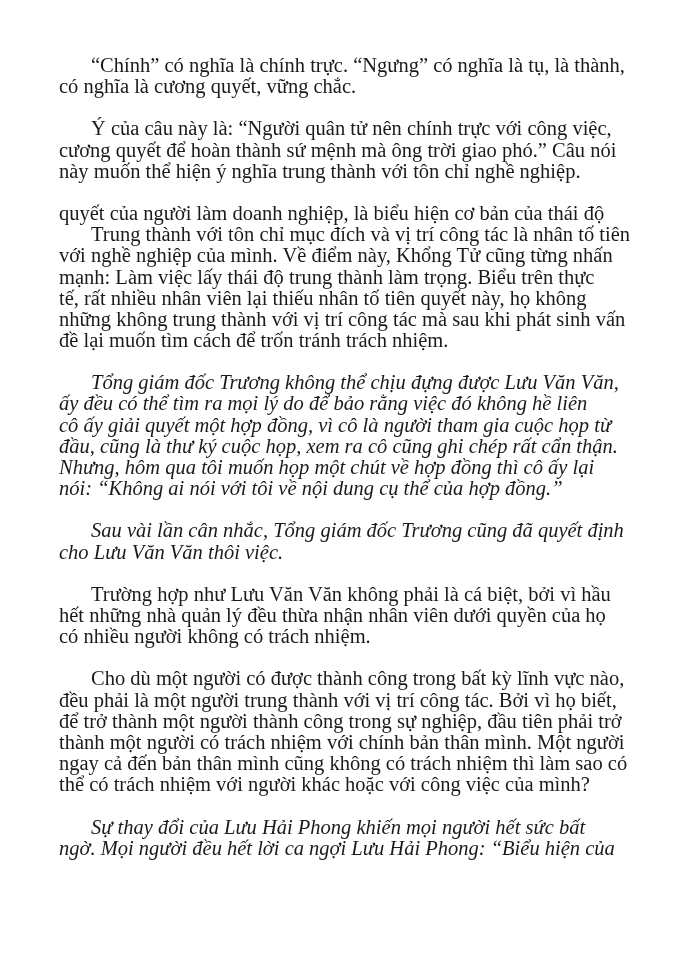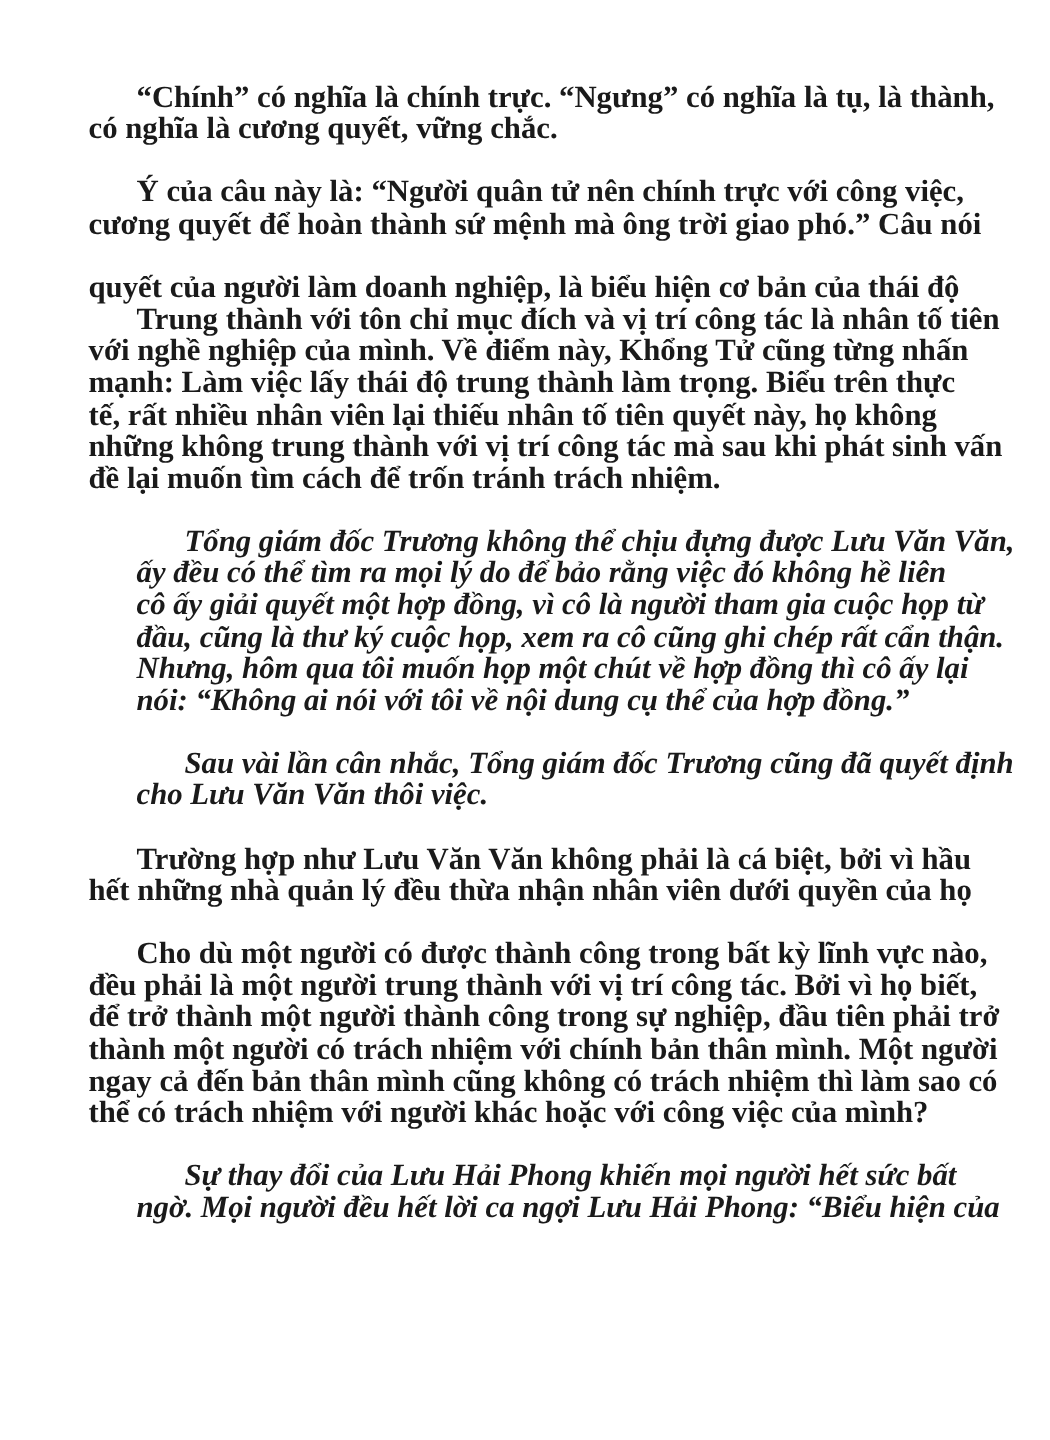--- a/index.html
+++ b/index.html
@@ -1,37 +1,38 @@
 <!DOCTYPE html>
 <html><head>
 <meta charset="utf-8">
 <style>
   html, body { margin: 0; padding: 0; background: #ffffff; }
   body { width: 700px; height: 960px; overflow: hidden; position: relative; }
   .page {
     position: absolute; left: 59px; top: 55px; width: 580px;
     font-family: "Liberation Serif", "DejaVu Serif", serif;
-    font-size: 20.5px; line-height: 21.15px; color: #1a1a1a; font-weight: bold;
+    font-size: 20.5px; line-height: 21.15px; color: #1a1a1a;
   }
   .para { margin: 0 0 21.15px 0; }
-  .para.italic { font-style: italic; margin-left: 32px; }
+  .para.italic { font-style: italic; }
   .line { display: block; white-space: nowrap; }
   .line.first { padding-left: 32px; }
 </style>
 </head>
 <body>
 
 <div class="page">
   <p class="para">
     <span class="line first">“Chính” có nghĩa là chính trực. “Ngưng” có nghĩa là tụ, là thành,</span>
     <span class="line">có nghĩa là cương quyết, vững chắc.</span>
   </p>
   <p class="para">
     <span class="line first">Ý của câu này là: “Người quân tử nên chính trực với công việc,</span>
     <span class="line">cương quyết để hoàn thành sứ mệnh mà ông trời giao phó.” Câu nói</span>
+    <span class="line">này muốn thể hiện ý nghĩa trung thành với tôn chỉ nghề nghiệp.</span>
   </p>
   <p class="para">
     <span class="line">quyết của người làm doanh nghiệp, là biểu hiện cơ bản của thái độ</span>
     <span class="line first">Trung thành với tôn chỉ mục đích và vị trí công tác là nhân tố tiên</span>
     <span class="line">với nghề nghiệp của mình. Về điểm này, Khổng Tử cũng từng nhấn</span>
     <span class="line">mạnh: Làm việc lấy thái độ trung thành làm trọng. Biểu trên thực</span>
     <span class="line">tế, rất nhiều nhân viên lại thiếu nhân tố tiên quyết này, họ không</span>
     <span class="line">những không trung thành với vị trí công tác mà sau khi phát sinh vấn</span>
     <span class="line">đề lại muốn tìm cách để trốn tránh trách nhiệm.</span>
   </p>
@@ -43,20 +44,21 @@
     <span class="line">Nhưng, hôm qua tôi muốn họp một chút về hợp đồng thì cô ấy lại</span>
     <span class="line">nói: “Không ai nói với tôi về nội dung cụ thể của hợp đồng.”</span>
   </p>
   <p class="para italic">
     <span class="line first">Sau vài lần cân nhắc, Tổng giám đốc Trương cũng đã quyết định</span>
     <span class="line">cho Lưu Văn Văn thôi việc.</span>
   </p>
   <p class="para">
     <span class="line first">Trường hợp như Lưu Văn Văn không phải là cá biệt, bởi vì hầu</span>
     <span class="line">hết những nhà quản lý đều thừa nhận nhân viên dưới quyền của họ</span>
+    <span class="line">có nhiều người không có trách nhiệm.</span>
   </p>
   <p class="para">
     <span class="line first">Cho dù một người có được thành công trong bất kỳ lĩnh vực nào,</span>
     <span class="line">đều phải là một người trung thành với vị trí công tác. Bởi vì họ biết,</span>
     <span class="line">để trở thành một người thành công trong sự nghiệp, đầu tiên phải trở</span>
     <span class="line">thành một người có trách nhiệm với chính bản thân mình. Một người</span>
     <span class="line">ngay cả đến bản thân mình cũng không có trách nhiệm thì làm sao có</span>
     <span class="line">thể có trách nhiệm với người khác hoặc với công việc của mình?</span>
   </p>
   <p class="para italic">

